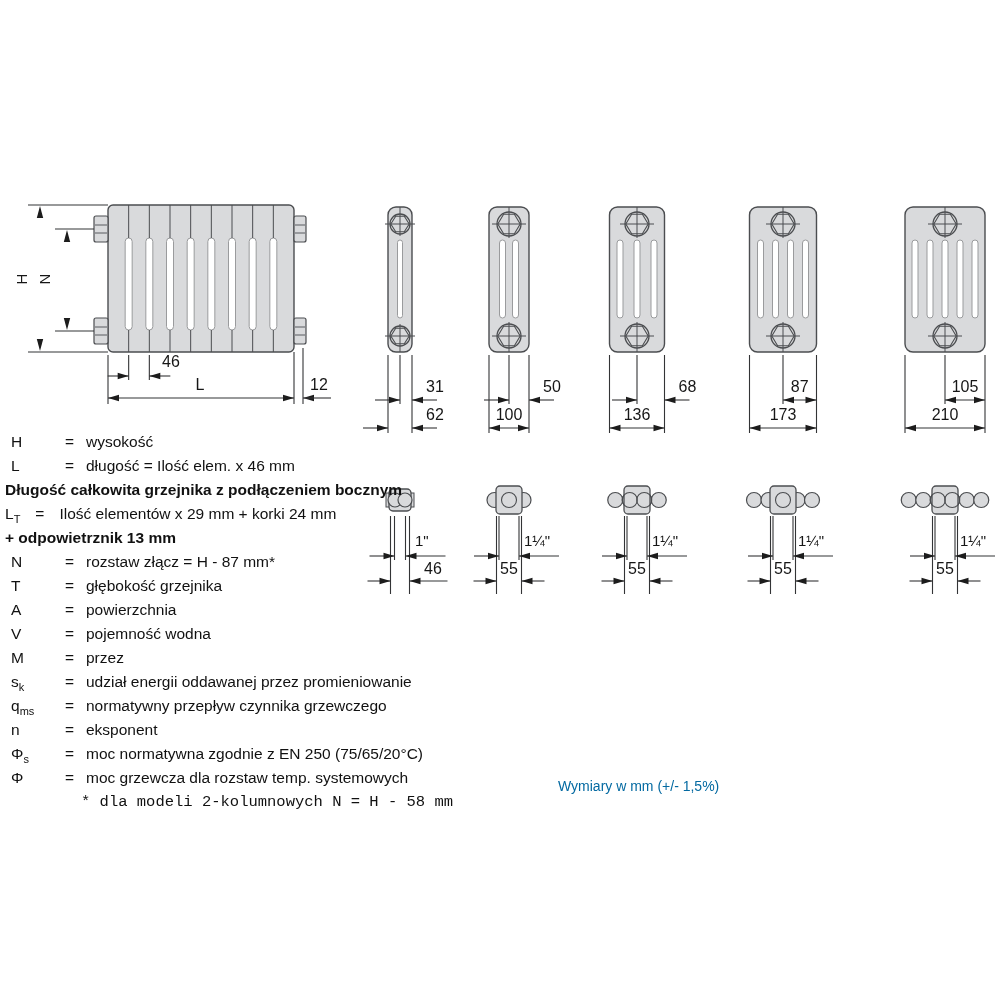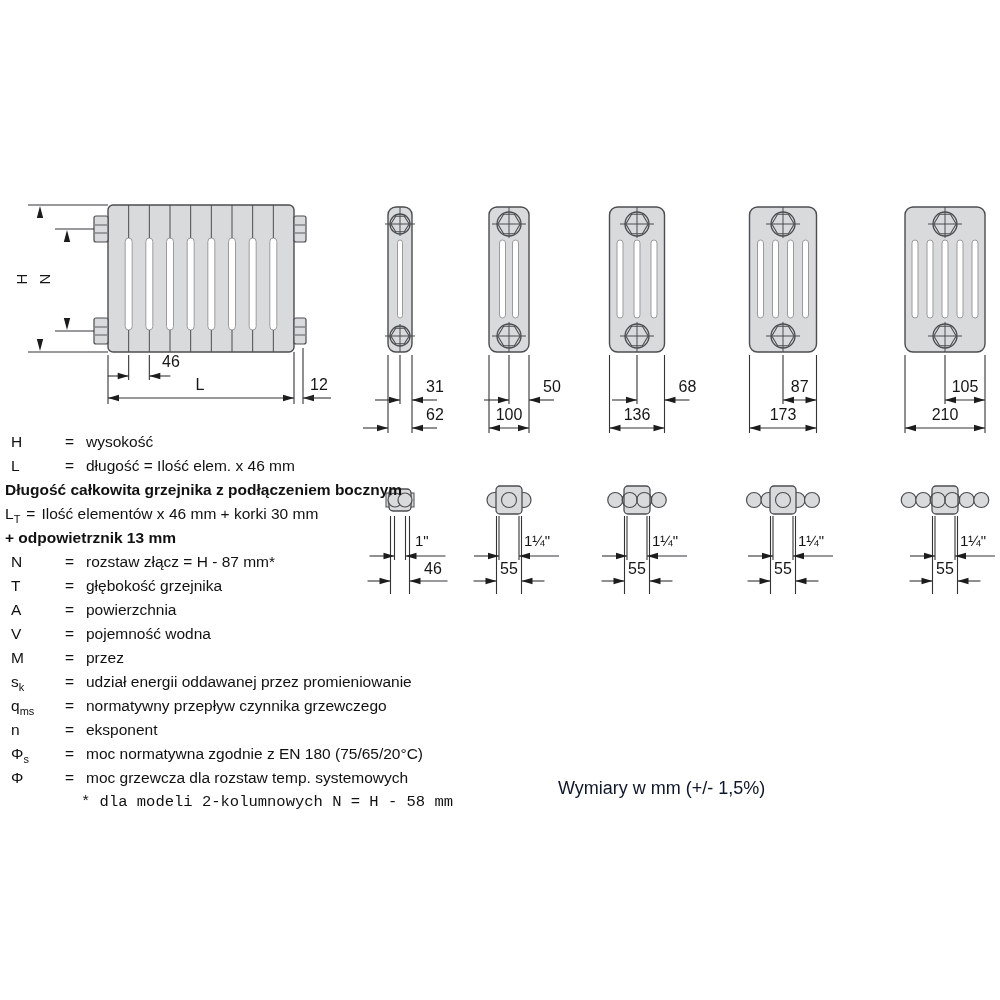--- a/index.html
+++ b/index.html
@@ -4,25 +4,25 @@
 <style>
   html,body{margin:0;padding:0;background:#ffffff;}
   .page{position:relative;width:1000px;height:1000px;background:#ffffff;overflow:hidden;
         font-family:"Liberation Sans", sans-serif;color:#1a1a1a;}
   svg text{font-family:"Liberation Sans", sans-serif;fill:#161616;}
   #legend{position:absolute;left:5px;top:430px;width:560px;font-size:15.5px;line-height:24px;color:#111;}
   .lr{height:24px;display:flex;align-items:baseline;white-space:nowrap;}
   .lr .sym{flex:0 0 54px;padding-left:6px;}
   .lr .eq{flex:0 0 21px;}
   .lr.free .txt{padding-left:0px;font-weight:bold;}
-  .lr.compact{padding-left:0px;}
+  .lr.compact{padding-left:0px;gap:9px;}
   .lr.compact .eq-inline{padding:0 6px;}
   .lr.note{padding-left:76px;font-family:Liberation Mono, monospace;}
   sub{font-size:11px;}
-  #note{position:absolute;left:558px;top:778px;font-size:18px;color:#0f172a;text-align:right;}
+  #note{position:absolute;left:558px;top:778px;font-size:14px;color:#0369a1;text-align:right;}
 </style>
 </head>
 <body>
 
 <div class="page">
   <svg id="diagram" width="1000" height="1000" viewBox="0 0 1000 1000">
       <g>
         <rect x="108" y="205" width="186" height="147" rx="5" fill="#d9dadc" stroke="#4b4d50" stroke-width="1.4"></rect>
         <rect x="125.16666666666666" y="238" width="7" height="92" rx="3.5" fill="#ffffff" stroke="#9a9b9d" stroke-width="1"></rect>
         <line x1="128.66666666666666" y1="205" x2="128.66666666666666" y2="238" stroke="#4b4d50" stroke-width="1"></line>
@@ -365,21 +365,21 @@
         <span class="sym">L</span>
         <span class="eq">=</span>
         <span class="txt">długość = Ilość elem. x 46 mm</span>
       </div>
       <div class="lr free">
         <span class="txt">Długość całkowita grzejnika z podłączeniem bocznym</span>
       </div>
       <div class="lr compact">
         <span class="sym-inline">L<sub>T</sub></span>
         <span class="eq-inline">=</span>
-        <span>Ilość elementów x 46 mm + korki 30 mm</span>
+        <span>Ilość elementów x 29 mm + korki 24 mm</span>
       </div>
       <div class="lr free">
         <span class="txt">+ odpowietrznik 13 mm</span>
       </div>
       <div class="lr std">
         <span class="sym">N</span>
         <span class="eq">=</span>
         <span class="txt">rozstaw złącz = H - 87 mm*</span>
       </div>
       <div class="lr std">
@@ -413,21 +413,21 @@
         <span class="txt">normatywny przepływ czynnika grzewczego</span>
       </div>
       <div class="lr std">
         <span class="sym">n</span>
         <span class="eq">=</span>
         <span class="txt">eksponent</span>
       </div>
       <div class="lr std">
         <span class="sym">Φ<sub>s</sub></span>
         <span class="eq">=</span>
-        <span class="txt">moc normatywna zgodnie z EN 180 (75/65/20°C)</span>
+        <span class="txt">moc normatywna zgodnie z EN 250 (75/65/20°C)</span>
       </div>
       <div class="lr std">
         <span class="sym">Φ</span>
         <span class="eq">=</span>
         <span class="txt">moc grzewcza dla rozstaw temp. systemowych</span>
       </div>
       <div class="lr note">
         <span class="txt">* dla modeli 2-kolumnowych N = H - 58 mm</span>
       </div>
     </div>

